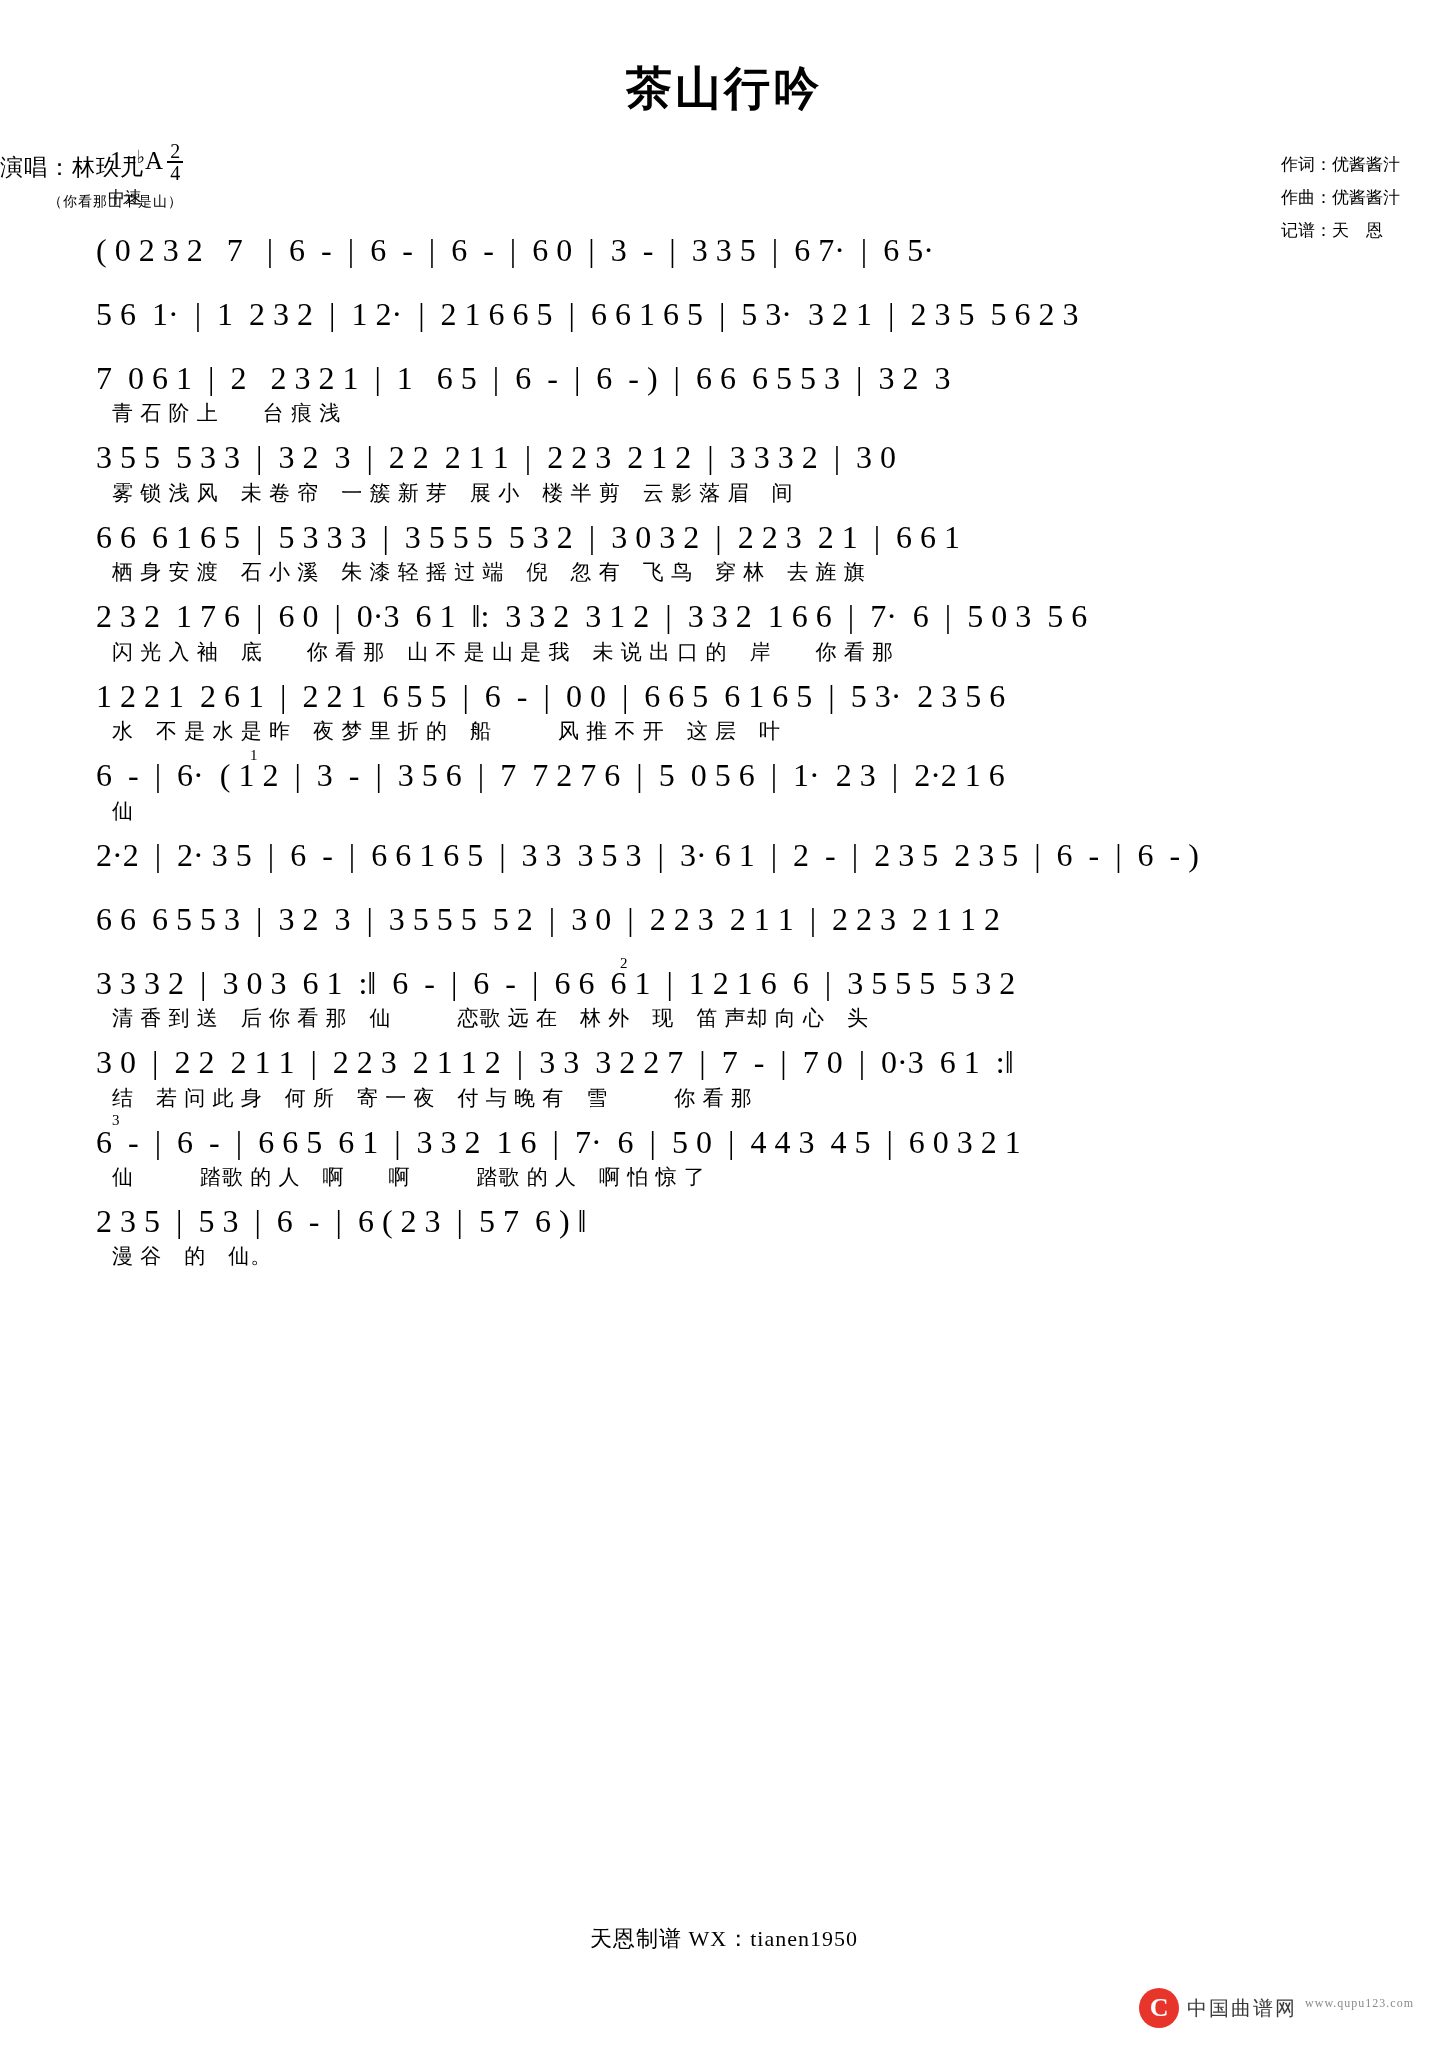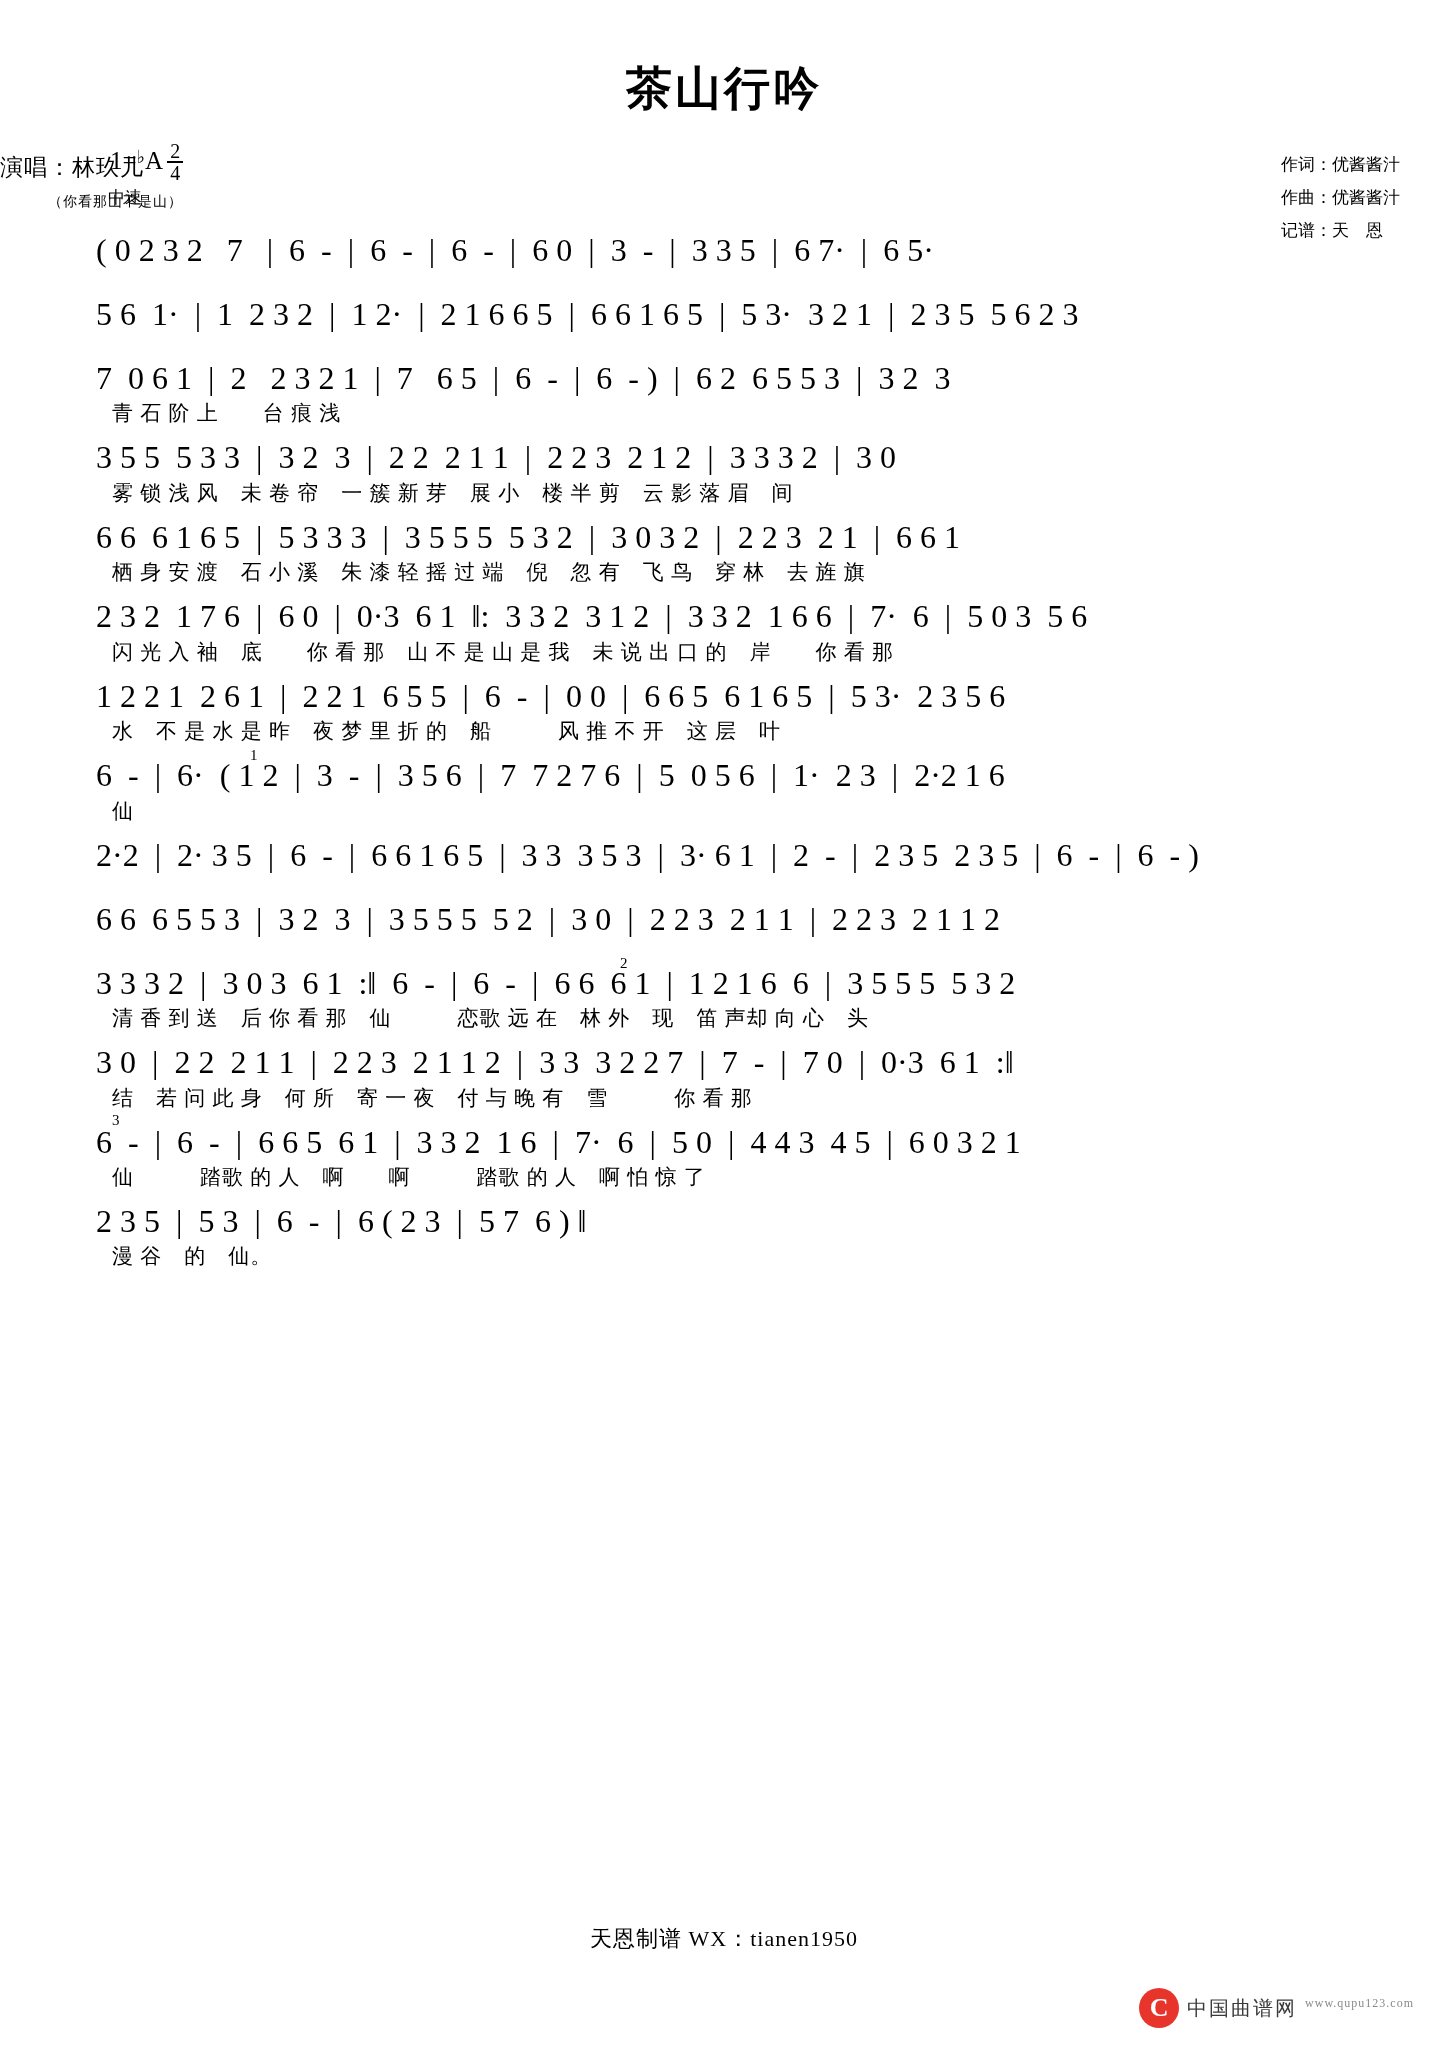--- a/index.html
+++ b/index.html
@@ -192,21 +192,21 @@
       <div class="notes">( 0 2 3 2   7   |  6  -  |  6  -  |  6  -  |  6 0  |  3  -  |  3 3 5  |  6 7·  |  6 5·</div>
       <div class="lyrics empty"></div>
     </div>
 
     <div class="line">
       <div class="notes">5 6  1·  |  1  2 3 2  |  1 2·  |  2 1 6 6 5  |  6 6 1 6 5  |  5 3·  3 2 1  |  2 3 5  5 6 2 3</div>
       <div class="lyrics empty"></div>
     </div>
 
     <div class="line">
-      <div class="notes">7  0 6 1  |  2   2 3 2 1  |  7   6 5  |  6  -  |  6  - )  |  6 2  6 5 5 3  |  3 2  3</div>
+      <div class="notes">7  0 6 1  |  2   2 3 2 1  |  1   6 5  |  6  -  |  6  - )  |  6 6  6 5 5 3  |  3 2  3</div>
       <div class="lyrics">青 石 阶 上　　台 痕 浅</div>
     </div>
 
     <div class="line">
       <div class="notes">3 5 5  5 3 3  |  3 2  3  |  2 2  2 1 1  |  2 2 3  2 1 2  |  3 3 3 2  |  3 0</div>
       <div class="lyrics">雾 锁 浅 风　未 卷 帘　一 簇 新 芽　展 小　楼 半 剪　云 影 落 眉　间</div>
     </div>
 
     <div class="line">
       <div class="notes">6 6  6 1 6 5  |  5 3 3 3  |  3 5 5 5  5 3 2  |  3 0 3 2  |  2 2 3  2 1  |  6 6 1</div>

